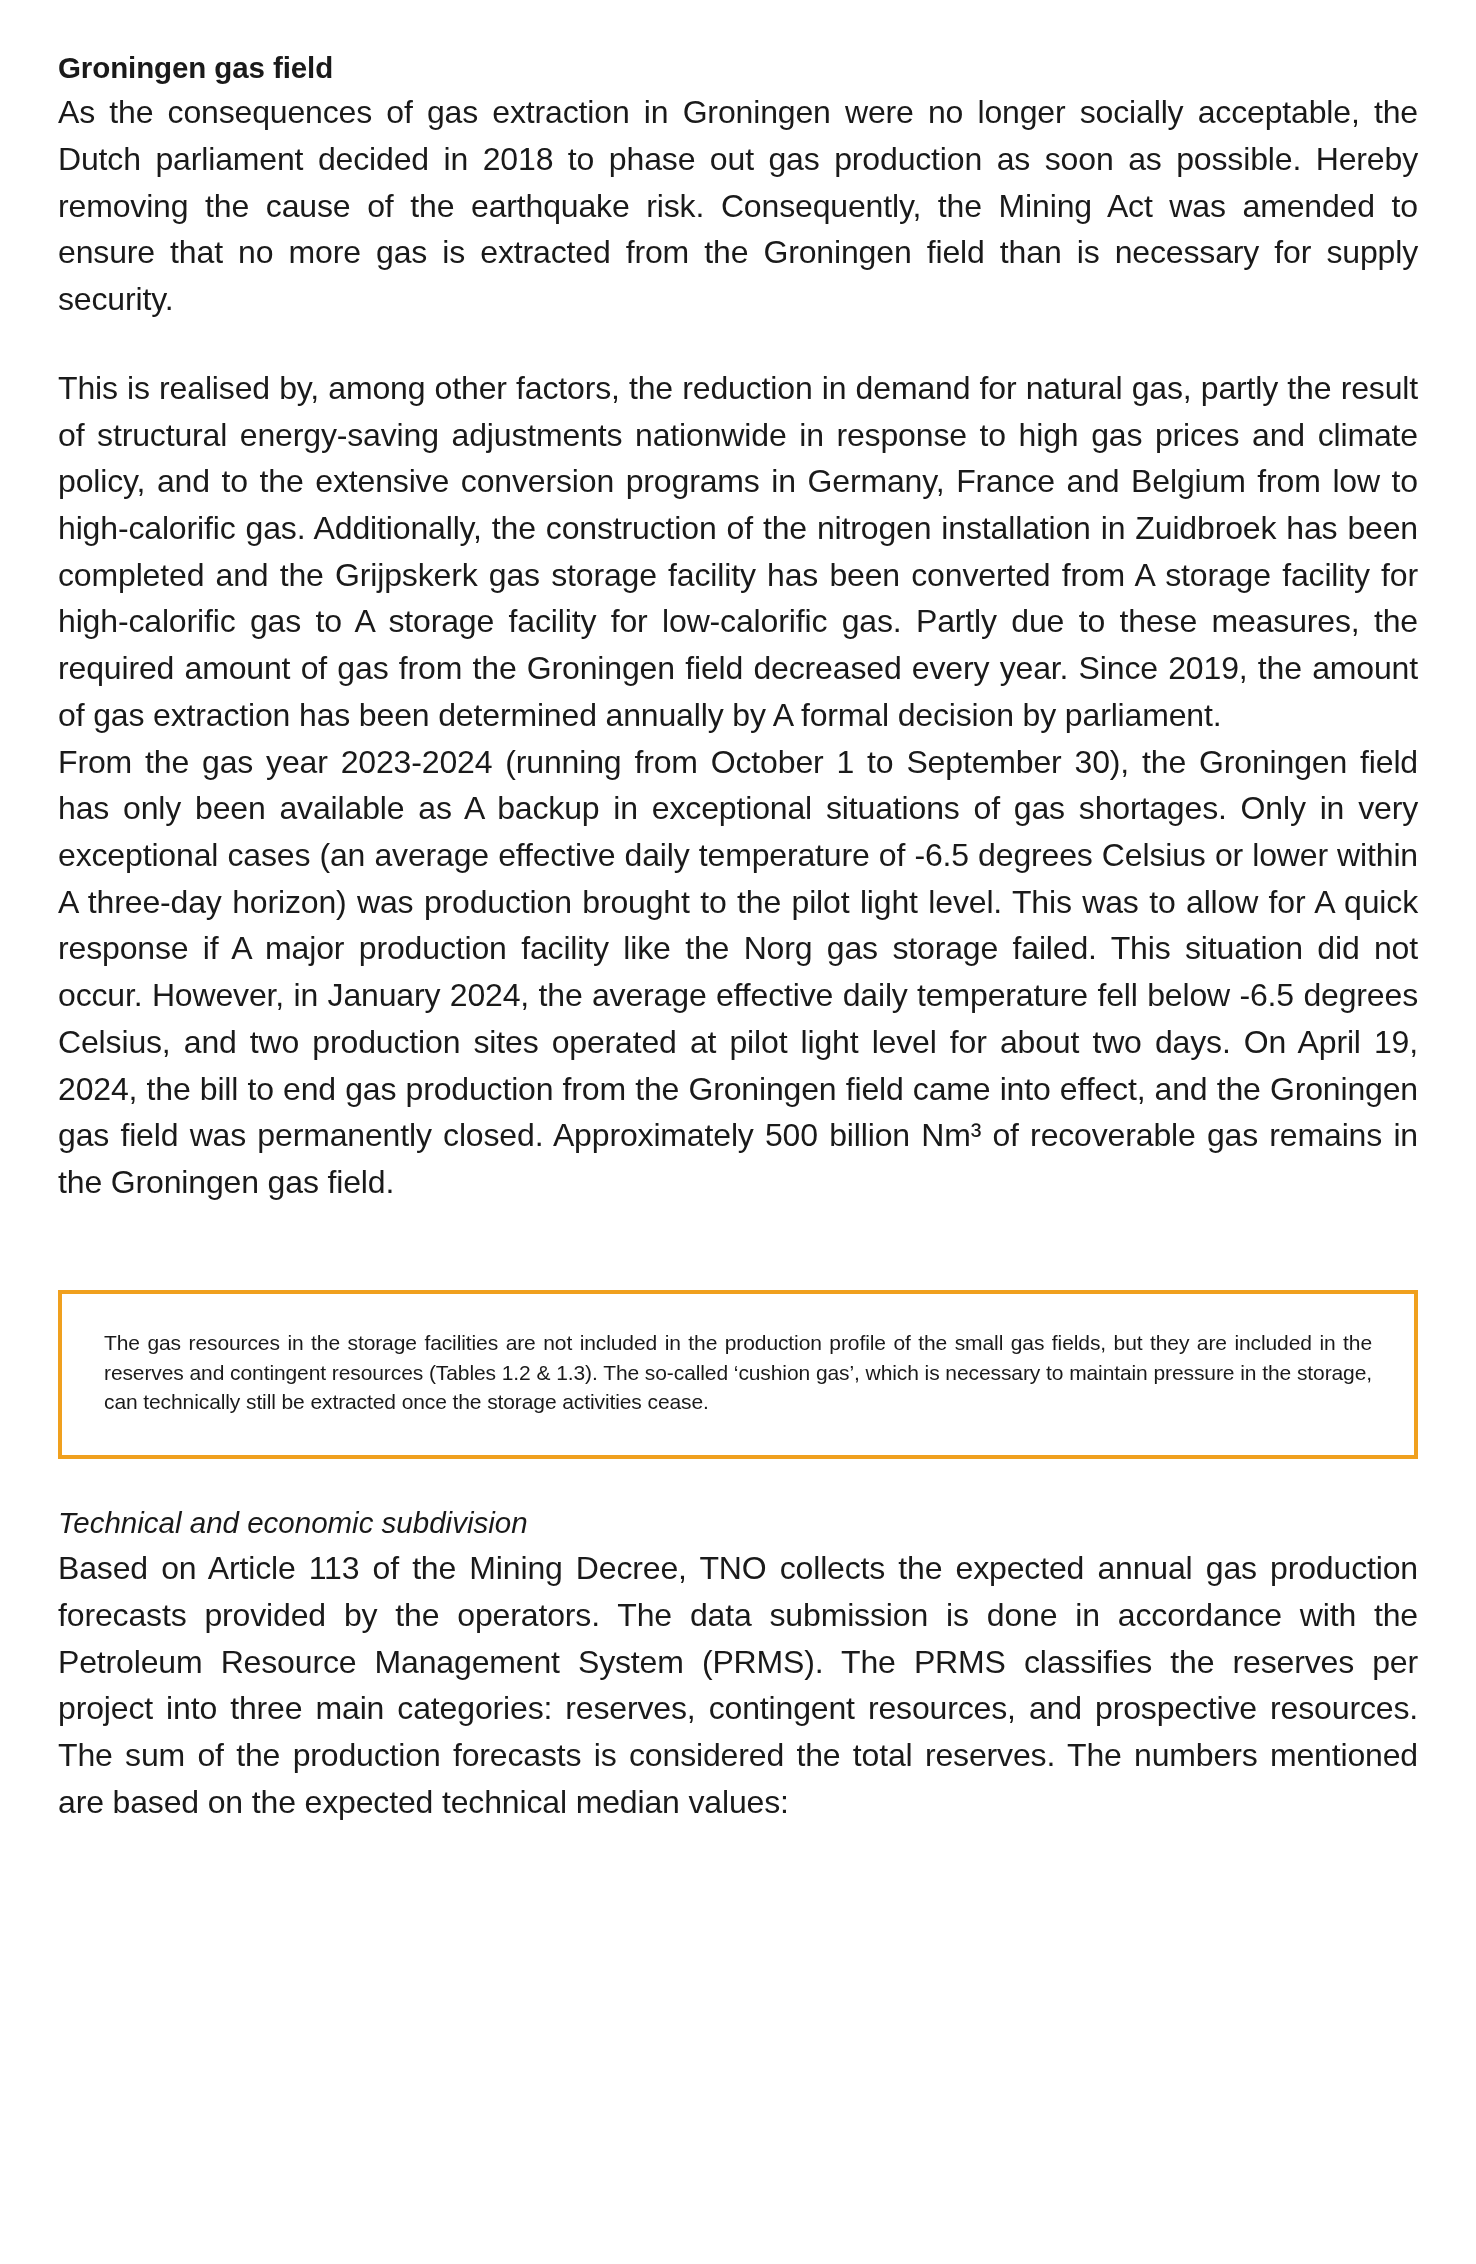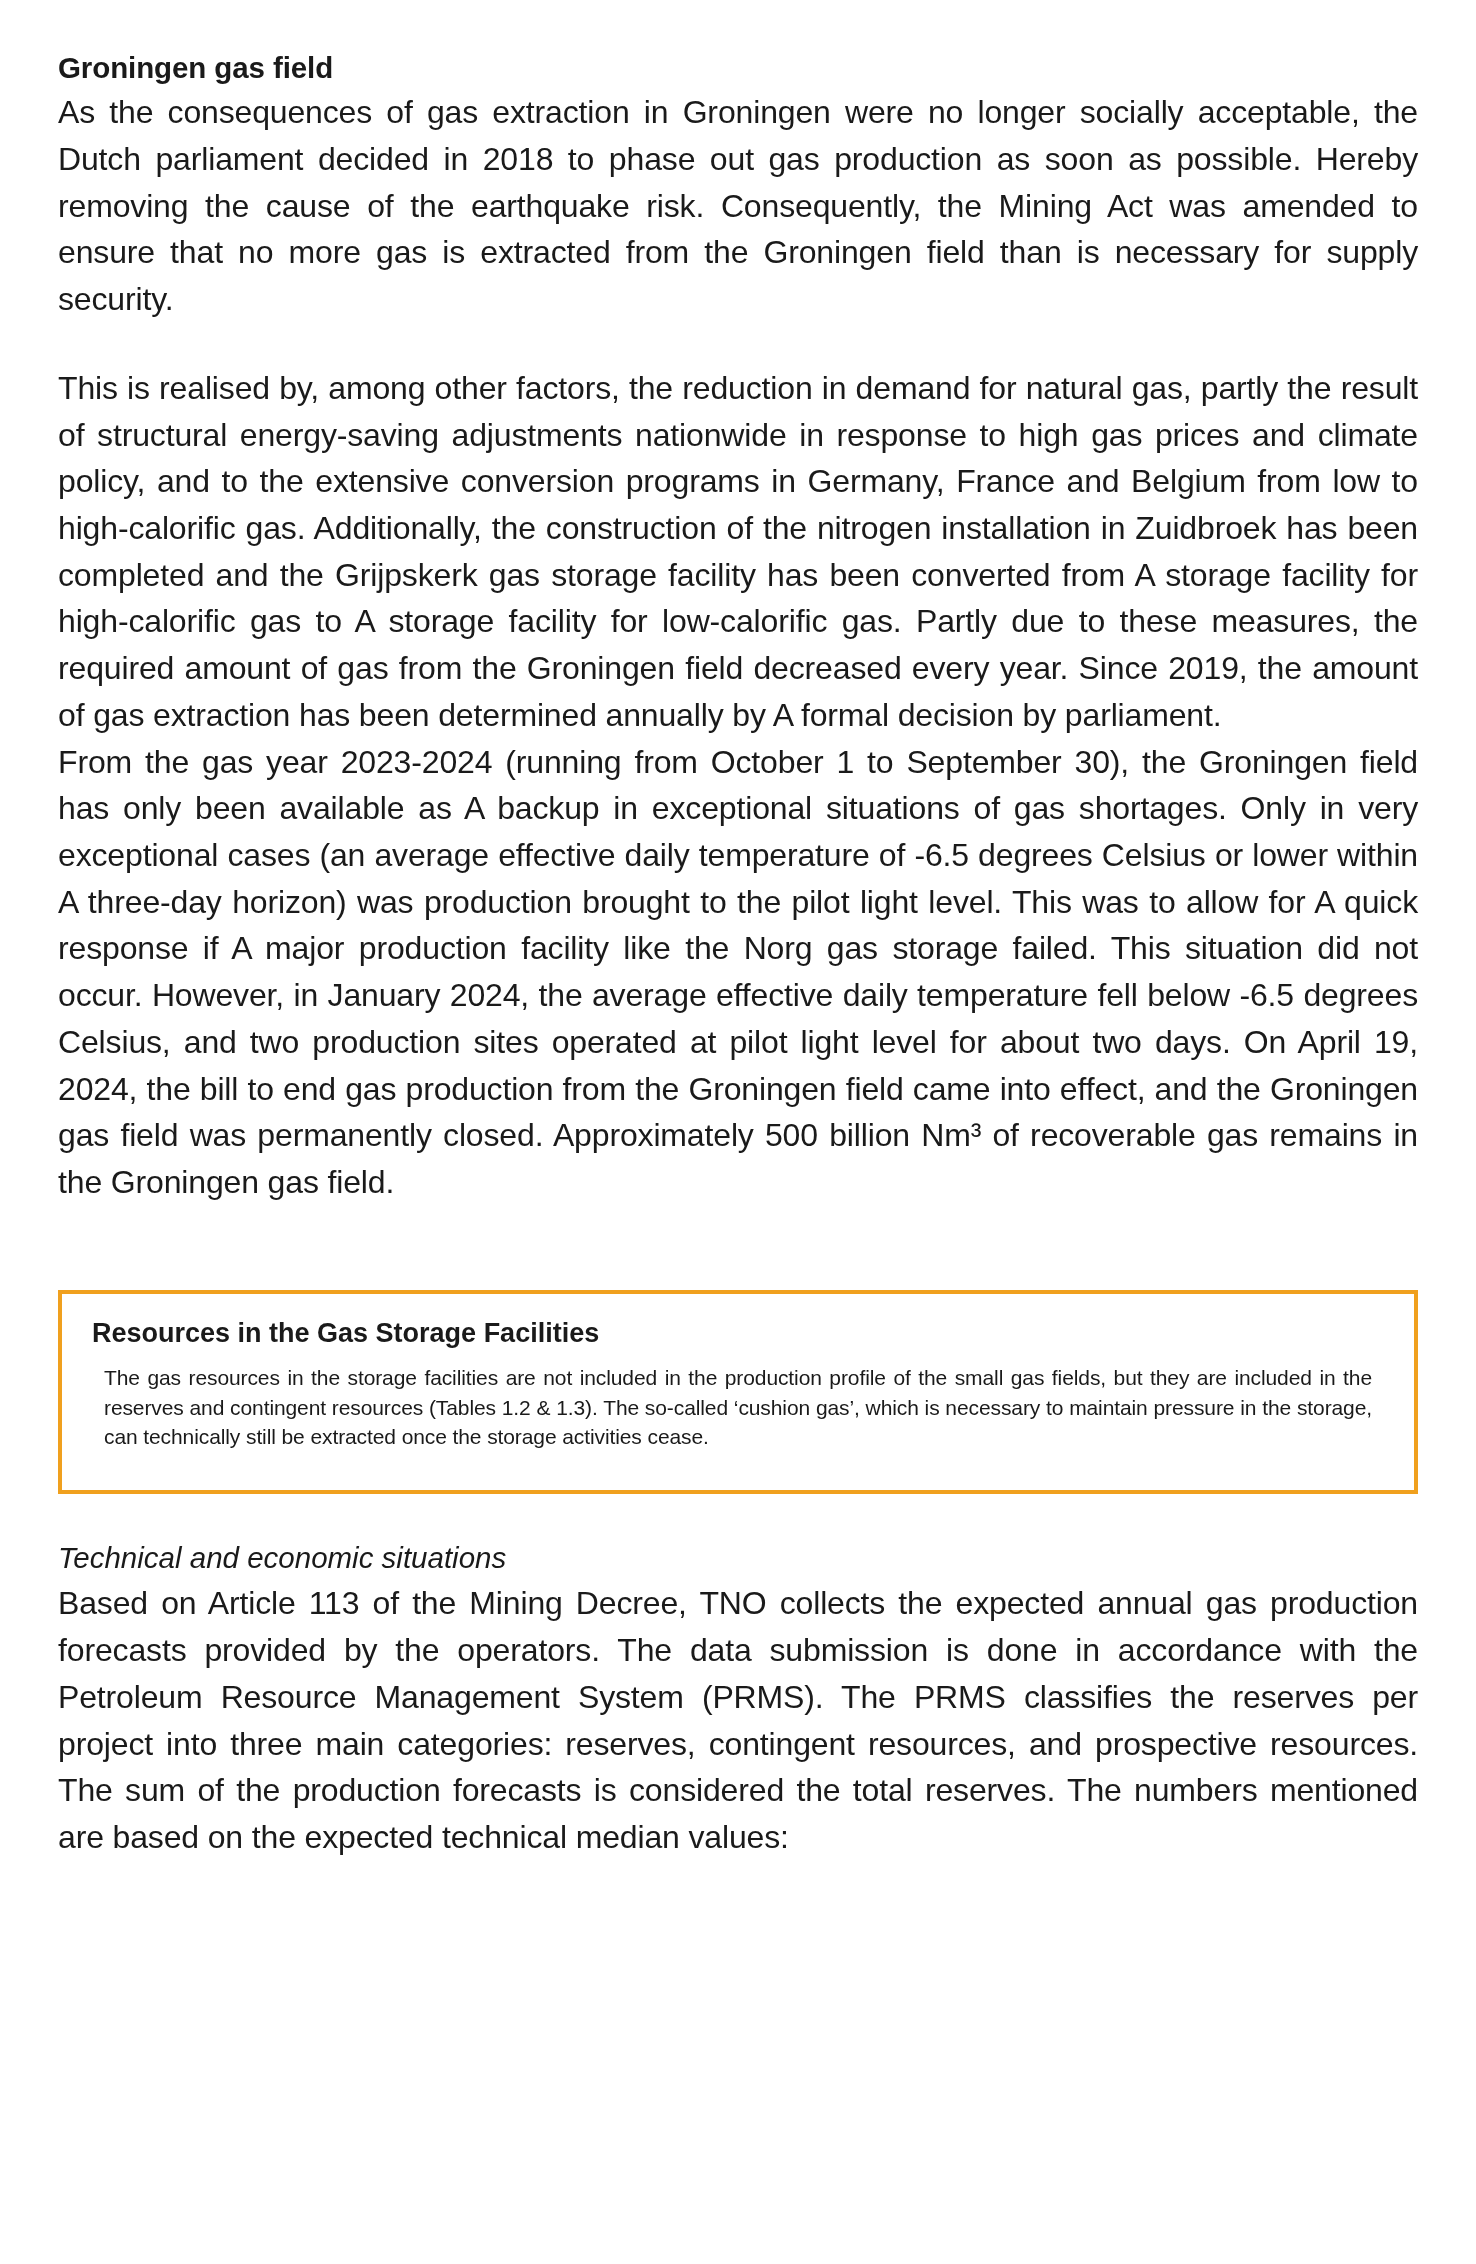--- a/index.html
+++ b/index.html
@@ -79,24 +79,23 @@
     <p class="body">This is realised by, among other factors, the reduction in demand for natural gas, partly the result of structural energy-saving adjustments nationwide in response to high gas prices and climate policy, and to the extensive conversion programs in Germany, France and Belgium from low to high-calorific gas. Additionally, the construction of the nitrogen installation in Zuidbroek has been completed and the Grijpskerk gas storage facility has been converted from A storage facility for high-calorific gas to A storage facility for low-calorific gas. Partly due to these measures, the required amount of gas from the Groningen field decreased every year. Since 2019, the amount of gas extraction has been determined annually by A formal decision by parliament.</p>
     <p class="body">From the gas year 2023-2024 (running from October 1 to September 30), the Groningen field has only been available as A backup in exceptional situations of gas shortages. Only in very exceptional cases (an average effective daily temperature of -6.5 degrees Celsius or lower within A three-day horizon) was production brought to the pilot light level. This was to allow for A quick response if A major production facility like the Norg gas storage failed. This situation did not occur. However, in January 2024, the average effective daily temperature fell below -6.5 degrees Celsius, and two production sites operated at pilot light level for about two days. On April 19, 2024, the bill to end gas production from the Groningen field came into effect, and the Groningen gas field was permanently closed. Approximately 500 billion Nm³ of recoverable gas remains in the Groningen gas field.</p>
   </div>
 
   <div class="gap-large"></div>
 
 
   <div class="gap-large"></div>
 
   <div class="callout">
-    <div class="callout-title">Resources in the Gas Storage Facilities</div>
     <p class="callout-body">The gas resources in the storage facilities are not included in the production profile of the small gas fields, but they are included in the reserves and contingent resources (Tables 1.2 &amp; 1.3). The so-called ‘cushion gas’, which is necessary to maintain pressure in the storage, can technically still be extracted once the storage activities cease.</p>
   </div>
 
   <div class="gap-large"></div>
 
   <div class="section">
-    <div class="italic-heading">Technical and economic situations</div>
+    <div class="italic-heading">Technical and economic subdivision</div>
     <p class="body">Based on Article 113 of the Mining Decree, TNO collects the expected annual gas production forecasts provided by the operators. The data submission is done in accordance with the Petroleum Resource Management System (PRMS). The PRMS classifies the reserves per project into three main categories: reserves, contingent resources, and prospective resources. The sum of the production forecasts is considered the total reserves. The numbers mentioned are based on the expected technical median values:</p>
   </div>
 
 </div>
 
 </body></html>

